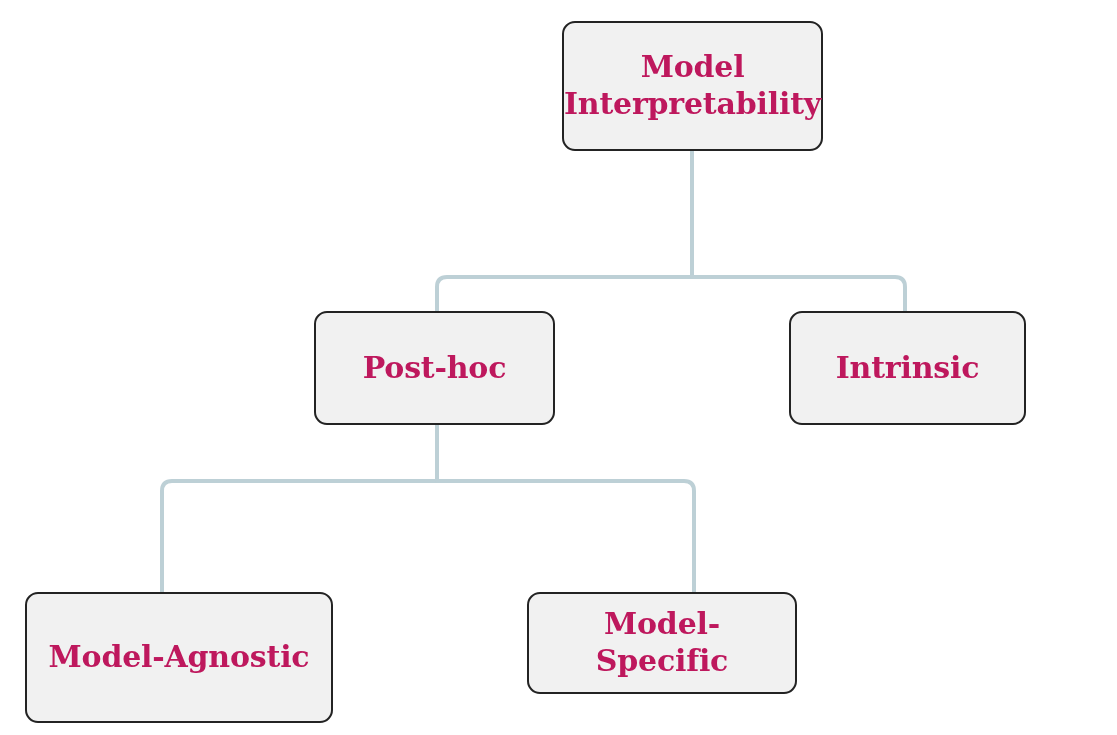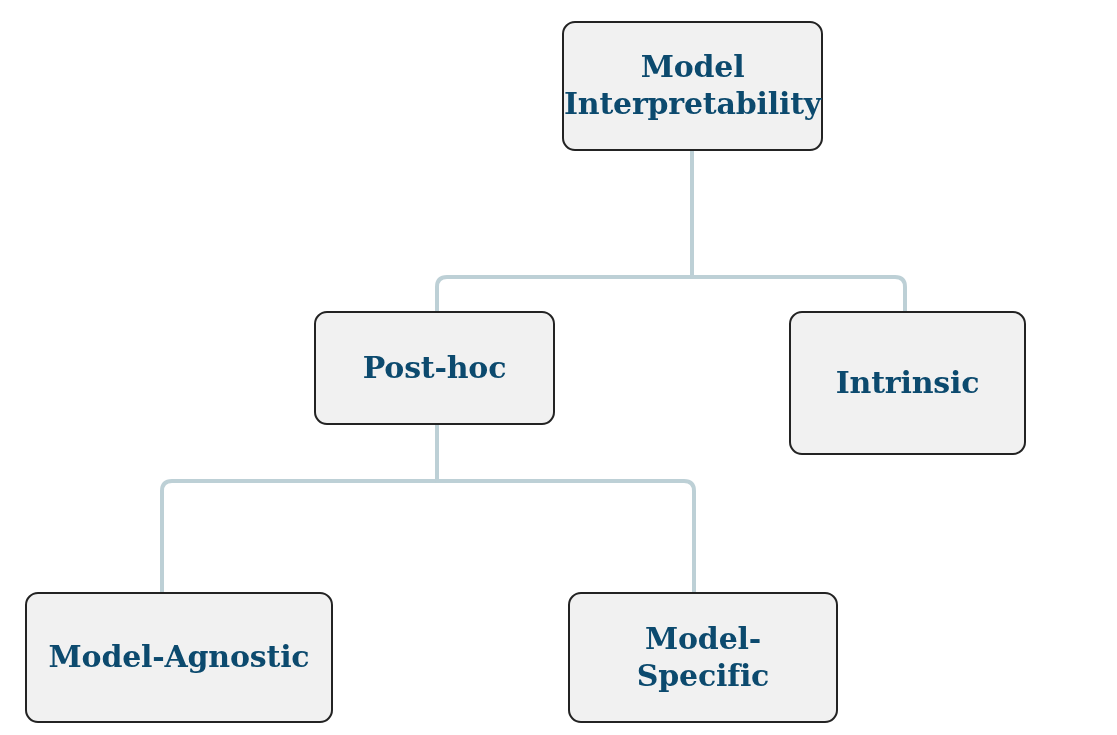--- a/index.html
+++ b/index.html
@@ -29,21 +29,21 @@
   .node {
     position: absolute;
     box-sizing: border-box;
     background: #f1f1f1;
     border: 2px solid #232323;
     border-radius: 13px;
     display: flex;
     align-items: center;
     justify-content: center;
     text-align: center;
-    color: #0c4a6e;
+    color: #be185d;
     font-family: "DejaVu Serif", "Liberation Serif", serif;
     font-weight: 700;
     line-height: 1.22;
     letter-spacing: -0.2px;
     z-index: 2;
   }
   .node-label {
     display: block;
     padding: 0 10px;
     white-space: pre-line;
@@ -59,35 +59,35 @@
     left: 314px;
     top: 311px;
     width: 241px;
     height: 114px;
     font-size: 30px;
   }
   #node-intrinsic {
     left: 789px;
     top: 311px;
     width: 237px;
-    height: 144px;
+    height: 114px;
     font-size: 30px;
   }
   #node-model-agnostic {
     left: 25px;
     top: 592px;
     width: 308px;
     height: 131px;
     font-size: 30px;
   }
   #node-model-specific {
-    left: 568px;
+    left: 527px;
     top: 592px;
     width: 270px;
-    height: 131px;
+    height: 102px;
     font-size: 30px;
   }
 </style>
 </head>
 <body>
 
 <div id="canvas">
 
   <svg id="edge-layer" viewBox="0 0 1117 735" width="1117" height="735" xmlns="http://www.w3.org/2000/svg">
     <g fill="none" stroke="#bdd0d6" stroke-width="4" stroke-linecap="round" stroke-linejoin="round">

